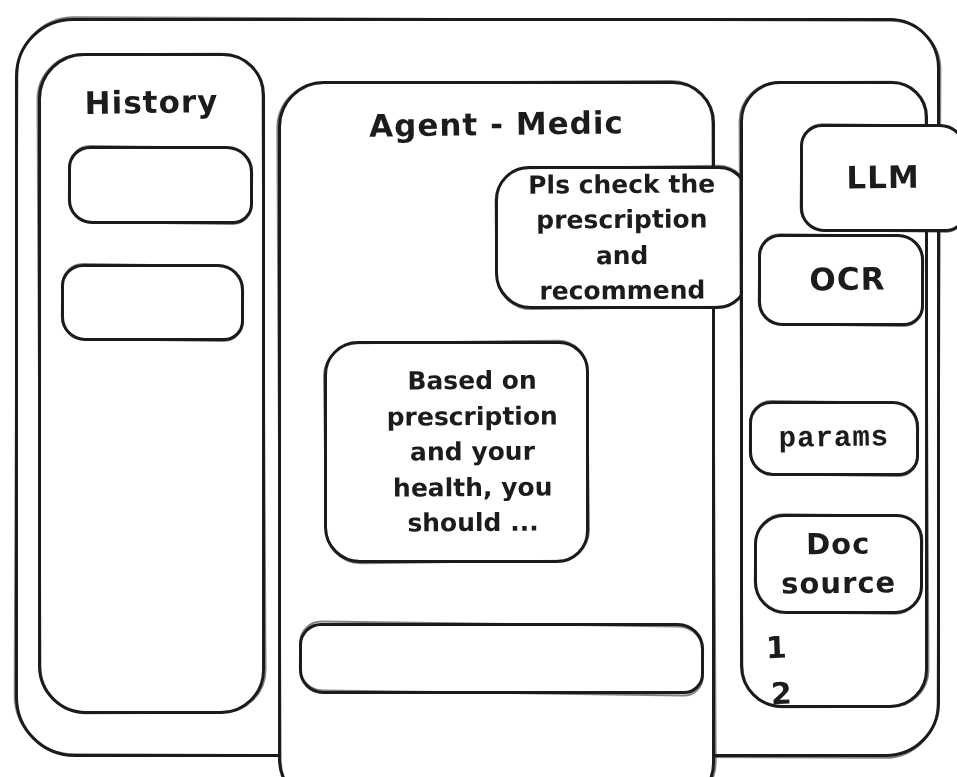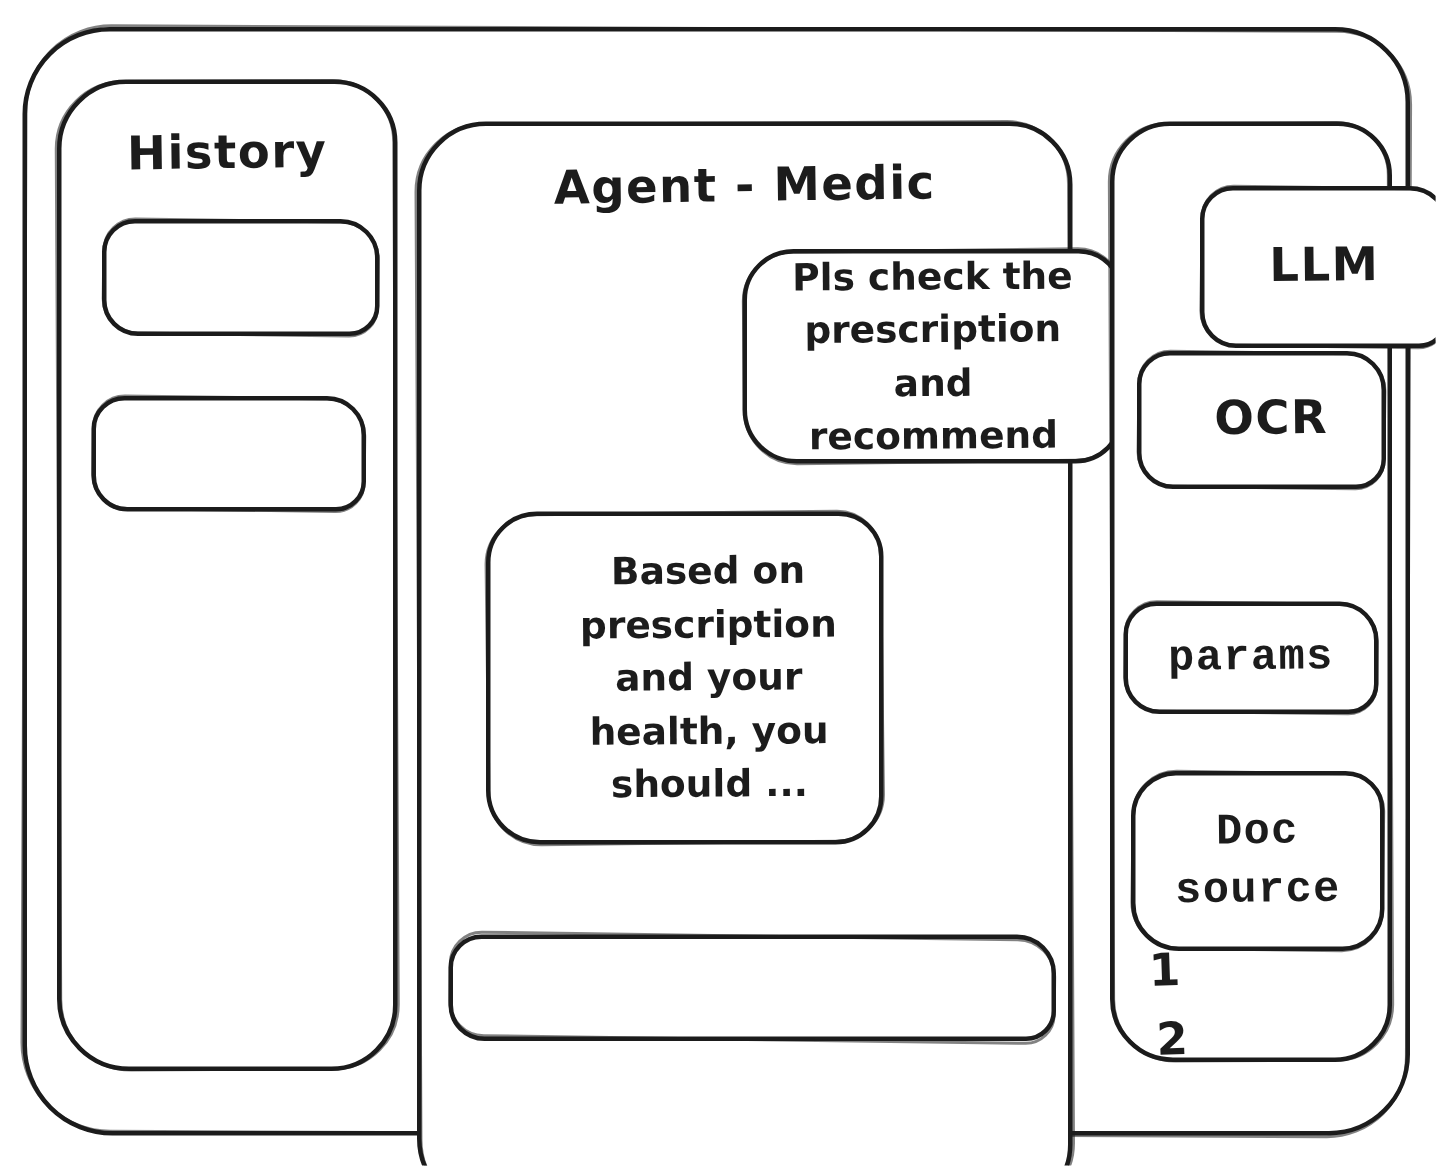--- a/index.html
+++ b/index.html
@@ -109,20 +109,20 @@
     </div>
 
     <div class="sketch r-box" style="left:15px;top:150px;width:166px;height:92px;padding-left:13px;">
       <div class="btn-label">OCR</div>
     </div>
 
     <div class="sketch r-box" style="left:6px;top:317px;width:170px;height:75px;font-family:Liberation Mono, monospace;">
       <div class="btn-label" style="font-size:29px;">params</div>
     </div>
 
-    <div class="sketch r-box" style="left:11px;top:430px;width:169px;height:120px;border-radius:30px 26px 28px 32px;font-family:Liberation Mono, monospace;">
+    <div class="sketch r-box" style="left:11px;top:430px;width:169px;height:100px;border-radius:30px 26px 28px 32px;">
       <div class="btn-label" style="font-size:29px;">Doc source</div>
     </div>
 
     <div class="list-num" style="left:23px;top:546px;">1</div>
     <div class="list-num" style="left:28px;top:592px;">2</div>
   </div>
 </div>
 
 </body></html>

